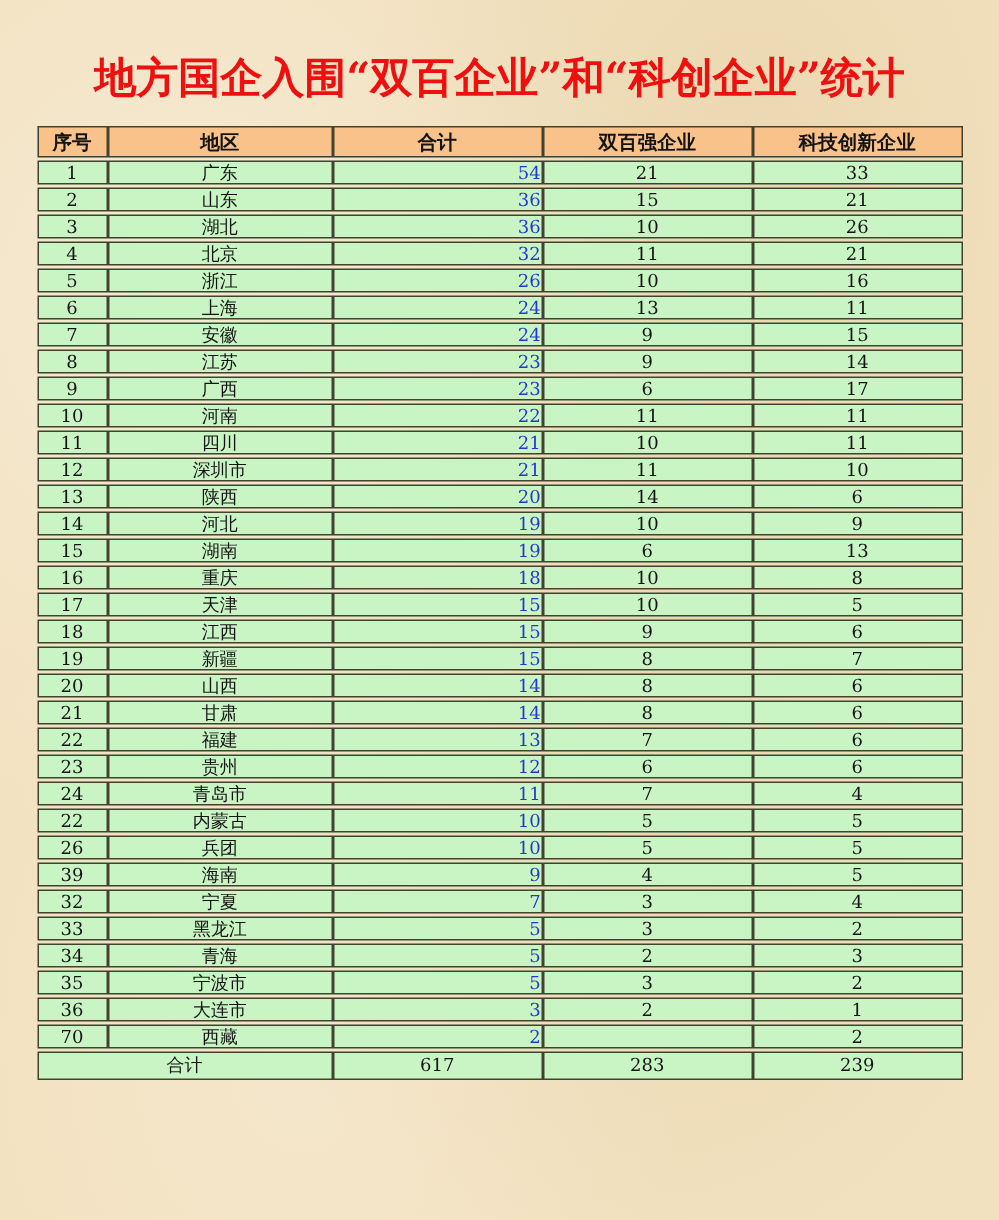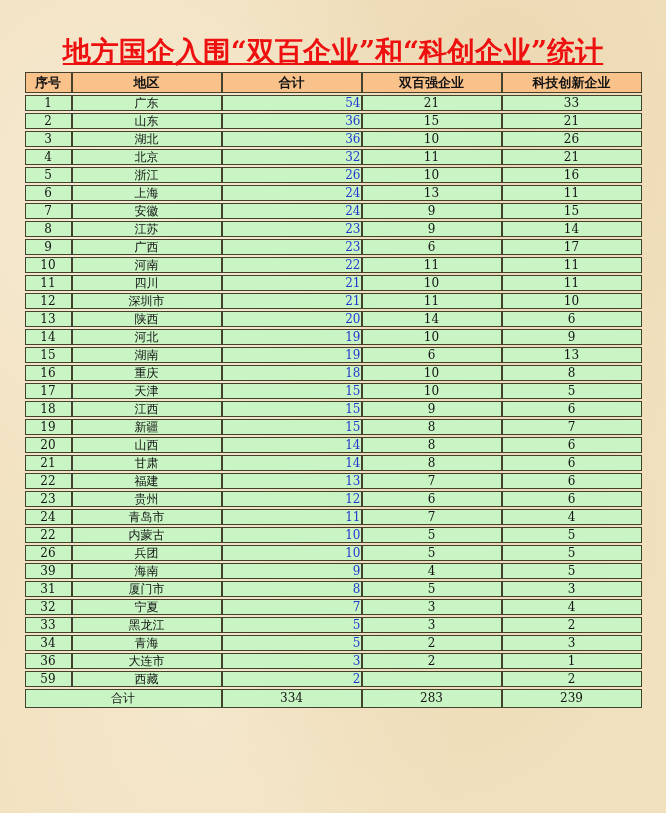--- a/index.html
+++ b/index.html
@@ -26,25 +26,24 @@
   .page{ width:666px; height:813px; }
   h1.title{
     margin:34px 8px 0;
     text-align:center;
     font-size:28px;
     line-height:36px;
     font-weight:bold;
     color:var(--title_red);
     letter-spacing:0px;
     white-space:nowrap;
-    text-decoration:underline;
   }
   table.stats{
     width:617px;
-    margin:0 auto 0;
+    margin:12px auto 0;
     table-layout:fixed;
     border-collapse:separate;
     border-spacing:0 2px;
   }
   .stats th, .stats td{
     box-sizing:border-box;
     border:1px solid var(--border_col);
     text-align:center;
     vertical-align:middle;
     overflow:hidden;
@@ -272,27 +271,20 @@
           <td>5</td>
         </tr>
         <tr>
           <td>39</td>
           <td>海南</td>
           <td class="blue">9</td>
           <td>4</td>
           <td>5</td>
         </tr>
         <tr>
-          <td>31</td>
-          <td>厦门市</td>
-          <td class="blue">8</td>
-          <td>5</td>
-          <td>3</td>
-        </tr>
-        <tr>
           <td>32</td>
           <td>宁夏</td>
           <td class="blue">7</td>
           <td>3</td>
           <td>4</td>
         </tr>
         <tr>
           <td>33</td>
           <td>黑龙江</td>
           <td class="blue">5</td>
@@ -300,36 +292,43 @@
           <td>2</td>
         </tr>
         <tr>
           <td>34</td>
           <td>青海</td>
           <td class="blue">5</td>
           <td>2</td>
           <td>3</td>
         </tr>
         <tr>
+          <td>35</td>
+          <td>宁波市</td>
+          <td class="blue">5</td>
+          <td>3</td>
+          <td>2</td>
+        </tr>
+        <tr>
           <td>36</td>
           <td>大连市</td>
           <td class="blue">3</td>
           <td>2</td>
           <td>1</td>
         </tr>
         <tr>
-          <td>59</td>
+          <td>70</td>
           <td>西藏</td>
           <td class="blue">2</td>
           <td></td>
           <td>2</td>
         </tr>
       </tbody>
     <tfoot>
       <tr>
         <td colspan="2">合计</td>
-        <td>334</td>
+        <td>617</td>
         <td>283</td>
         <td>239</td>
       </tr>
     </tfoot>
   </table>
 </div>
 
 </body></html>

